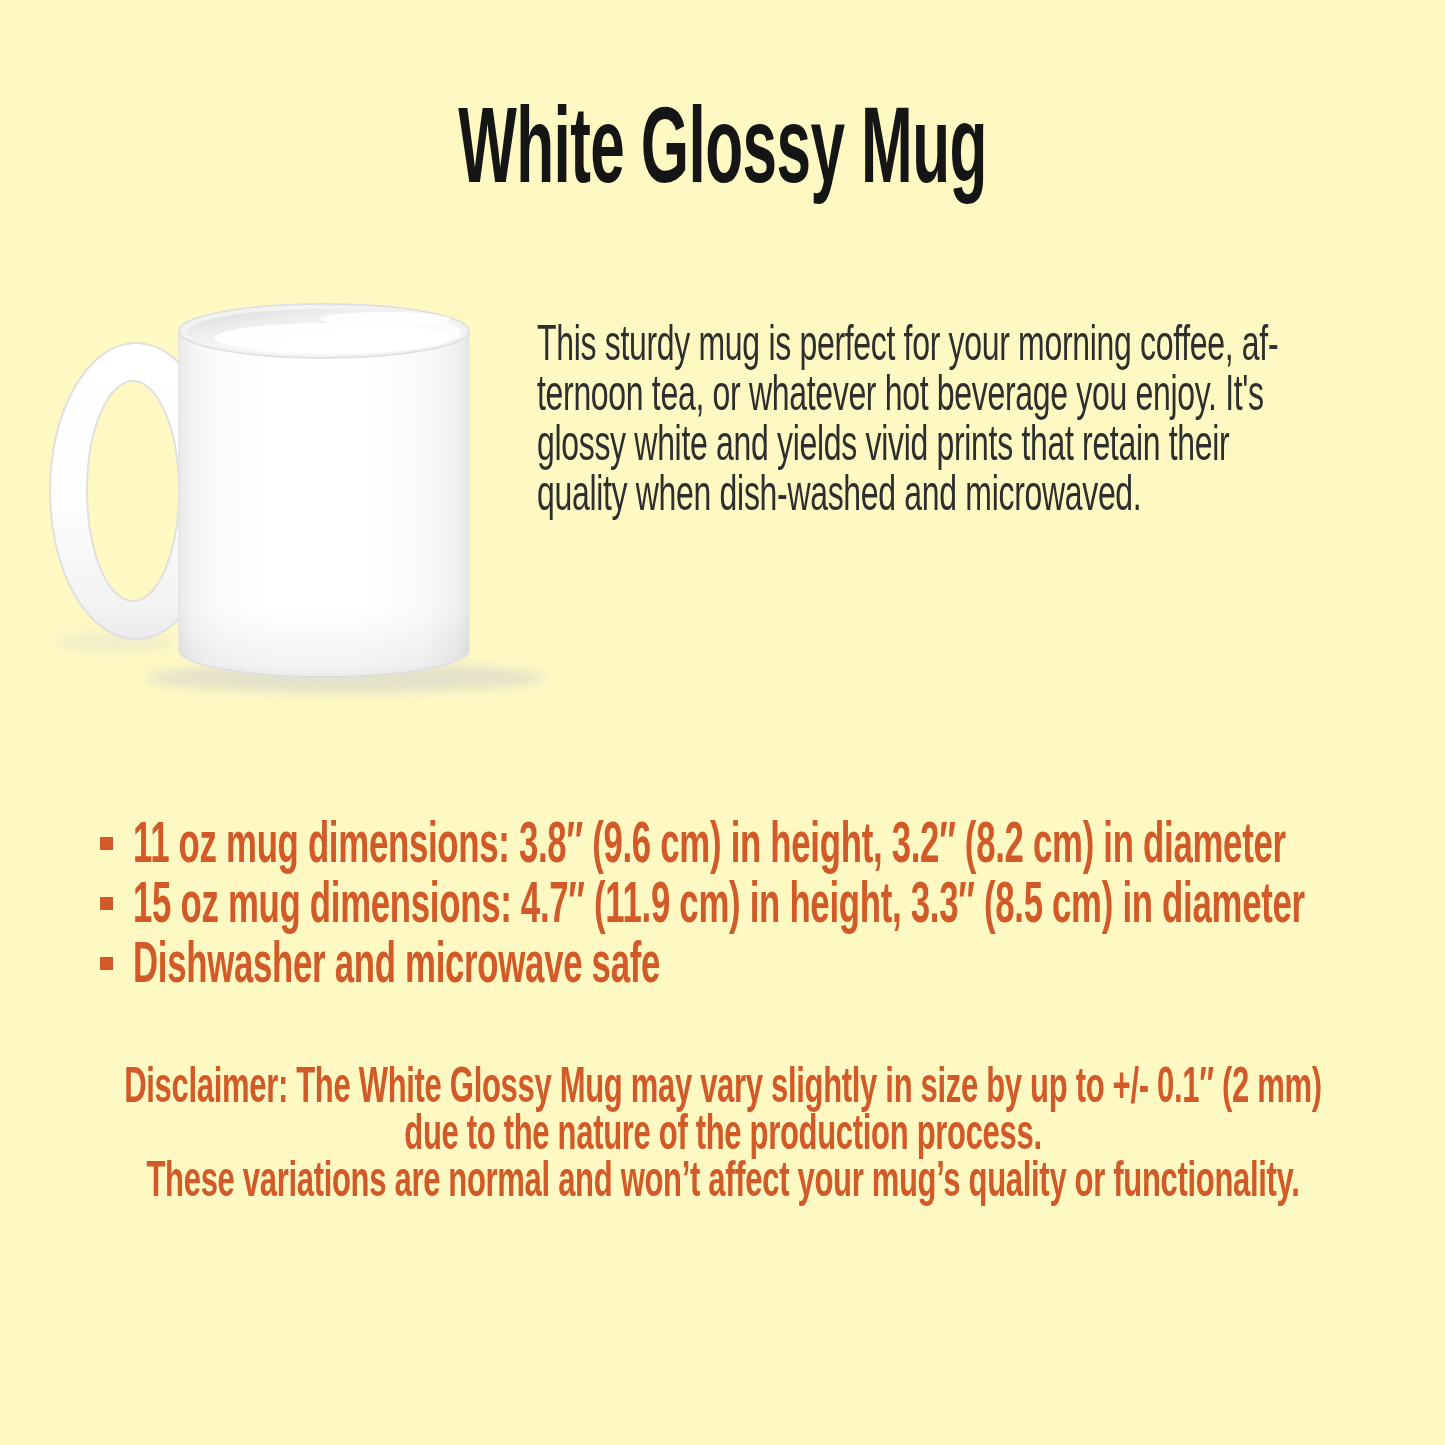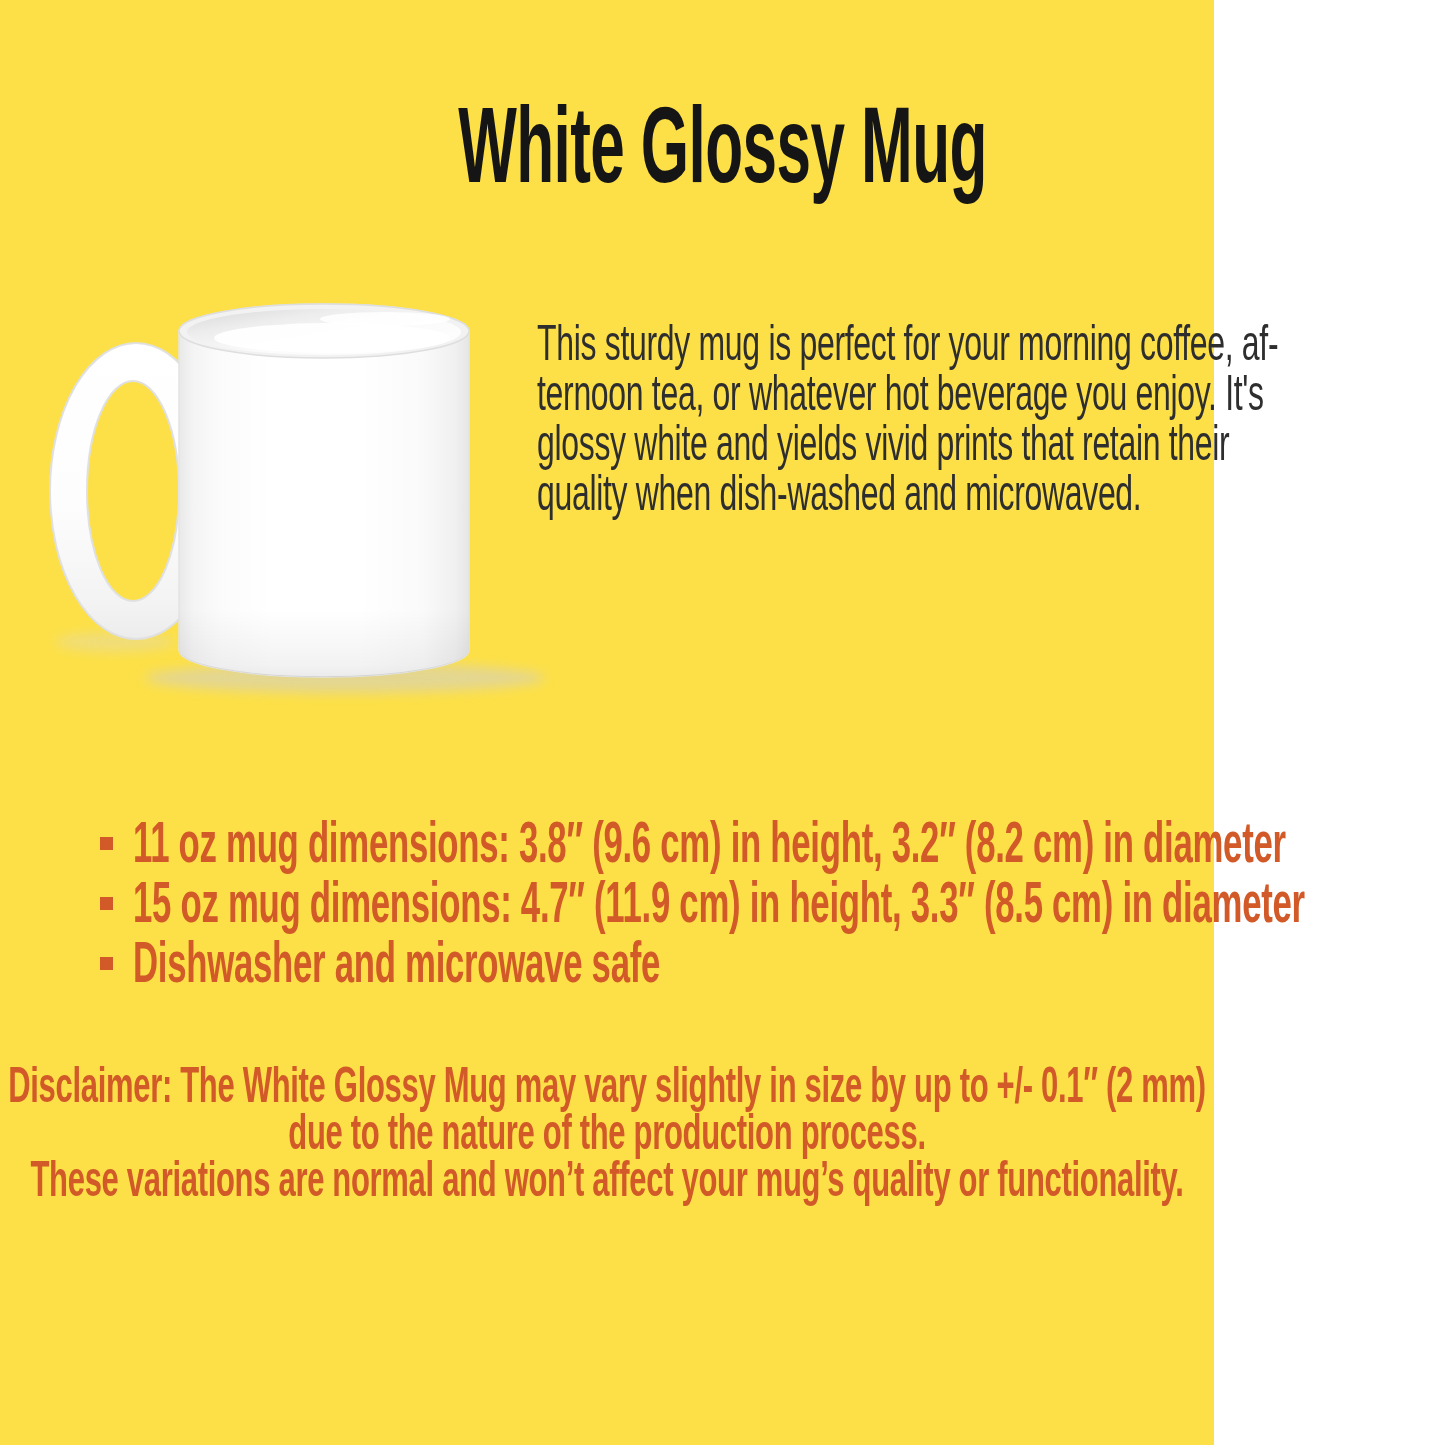--- a/index.html
+++ b/index.html
@@ -1,19 +1,19 @@
 <!DOCTYPE html>
 <html style="--accent: #D15A28;"><head>
 <meta charset="utf-8">
 <style>
   html, body { margin: 0; padding: 0; background: #ffffff; }
   body { width: 1445px; height: 1445px; overflow: hidden; position: relative;
          font-family: "Liberation Sans", sans-serif; }
 
-  .page { position: absolute; inset: 0; width: 1214px; height: 1445px; background: #fde047; }
+  .page { position: absolute; inset: 0; width: 1445px; height: 1445px; background: #fef9c3; }
 
   
   .title {
     position: absolute; top: 92px; left: 0; width: 1445px; margin: 0;
     font-size: 107px; line-height: 107px; font-weight: 700;
     color: #151515; text-align: center; letter-spacing: -1px;
     transform: scaleX(0.58); transform-origin: 50% 0;
     white-space: pre;
   }
 

